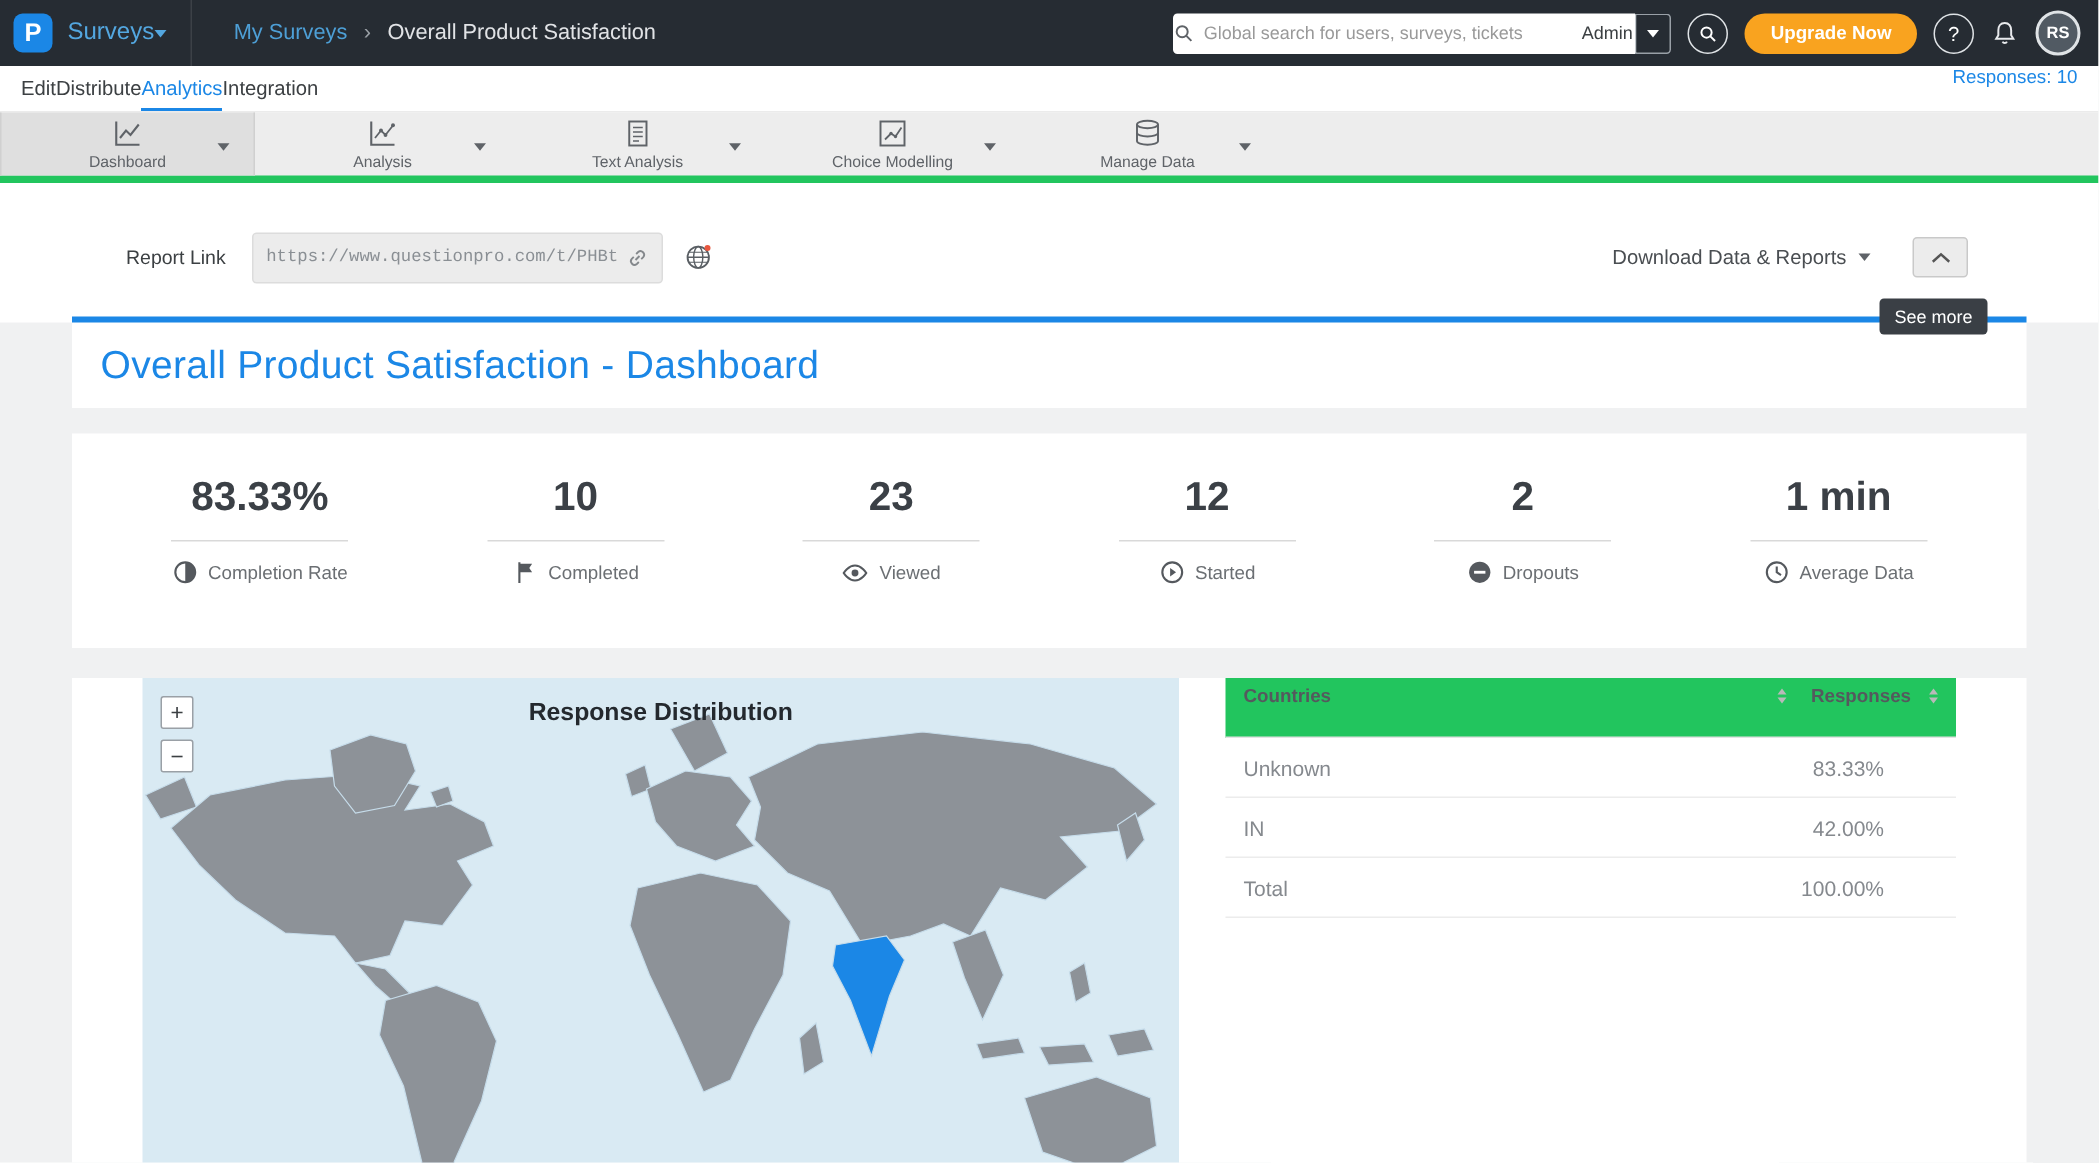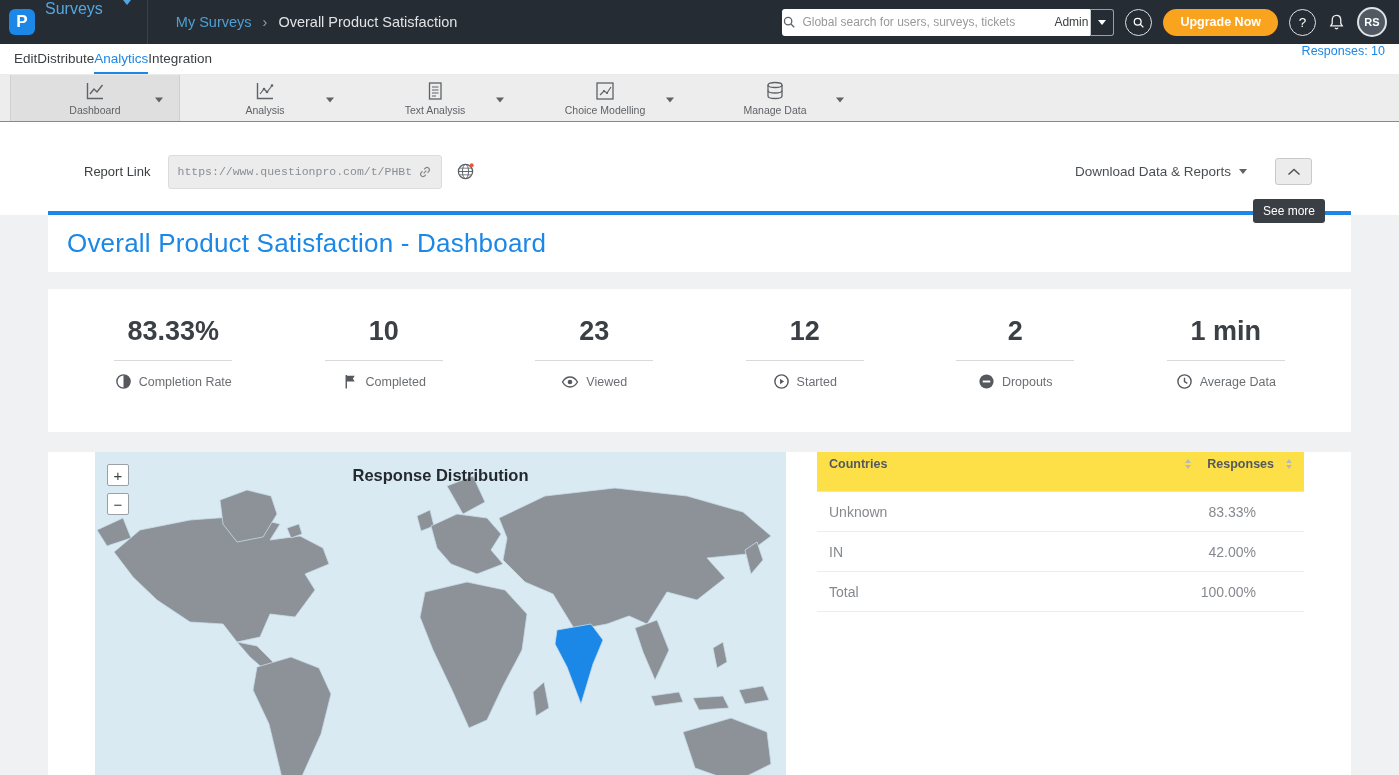--- a/index.html
+++ b/index.html
@@ -4,21 +4,21 @@
 <style>
   * { margin:0; padding:0; box-sizing:border-box; }
   html,body { width:1399px; height:775px; }
   body { overflow:hidden; background:#f0f1f2; font-family:"Liberation Sans","DejaVu Sans",sans-serif; position:relative; }
   button { font-family:inherit; }
 
   
   .topbar { height:44px; background:#262c33; display:flex; align-items:center; }
   .logo { width:26px; height:26px; margin-left:9px; border-radius:6px; background:#1b87e6; color:#fff;
           font-weight:bold; font-size:17px; display:flex; align-items:center; justify-content:center; cursor:pointer; }
-  .surveys { display:flex; gap:20px; color:#53a7e0; font-size:16px; padding:0 16px 0 10px;
+  .surveys { display:flex; align-items:center; gap:0; color:#53a7e0; font-size:16px; padding:0 16px 0 10px;
              height:100%; cursor:pointer; border-right:1px solid rgba(255,255,255,.10); }
   .caret { width:0; height:0; border-left:4px solid transparent; border-right:4px solid transparent;
            border-top:5px solid #555; display:inline-block; }
   .caret-blue { border-top-color:#53a7e0; }
   .caret-white { border-top-color:#fff; }
   .caret-gray { border-top-color:#5f6368; }
   .breadcrumb { display:flex; align-items:center; gap:11px; margin-left:28px; font-size:14.5px; }
   .bc-parent { color:#4d9fd6; cursor:pointer; text-decoration:none; }
   .bc-sep { color:#9aa0a6; }
   .bc-current { color:#e1e3e6; }
@@ -40,21 +40,21 @@
             font-size:11px; font-weight:bold; display:flex; align-items:center; justify-content:center; cursor:pointer; }
 
   
   .subnav { height:31px; background:#fff; display:flex; padding:0 14px; border-bottom:1px solid #ebebeb; }
   .subnav .navlink { font-size:13.5px; color:#3c4043; height:100%; display:flex; align-items:center;
                      border-bottom:2px solid transparent; cursor:pointer; }
   .subnav .navlink.active { color:#1b87e6; border-bottom-color:#1b87e6; }
   .responses { margin-left:auto; color:#1b87e6; font-size:12.5px; }
 
   
-  .toolbar { height:47px; background:#ededed; border-bottom:1px solid #22c55e; display:flex; padding-left:10px; }
+  .toolbar { height:47px; background:#ededed; border-bottom:5px solid #22c55e; display:flex; }
   .tab { width:170px; position:relative; display:flex; flex-direction:column; align-items:center; justify-content:center; gap:2px; cursor:pointer; }
   .tab.active { background:#dfdfdf; border-left:1px solid #d0d0d0; border-right:1px solid #d0d0d0; }
   .tab-label { font-size:10.5px; color:#5f6368; }
   .tab-caret { position:absolute; right:12px; top:50%; transform:translateY(-50%); background:none; border:none; cursor:pointer; padding:4px; }
 
   
   .report-band { height:93px; background:#fff; position:relative; display:flex; align-items:center; padding:6px 0 0 84px; }
   .report-label { font-size:13px; color:#3c4043; }
   .url-box { margin-left:18px; width:274px; height:34px; background:#ececec; border:1px solid #dcdcdc; border-radius:3px;
              display:flex; align-items:center; padding:0 8px; gap:4px; cursor:text; }
@@ -80,21 +80,21 @@
 
   
   .bottom-card { margin:20px 48px 0; background:#fff; height:420px; padding:0 47px; display:flex; }
   .map-card { width:691px; height:420px; background:#d9eaf3; position:relative; flex:none; }
   .map-title { position:absolute; top:14px; left:0; right:0; text-align:center; font-size:16.5px; font-weight:600; color:#24292e; z-index:2; }
   .zoom { position:absolute; top:12px; left:12px; z-index:3; display:flex; flex-direction:column; gap:7px; }
   .zoom button { width:22px; height:22px; background:#fff; border:1px solid #9aa0a6; border-radius:2px; font-size:15px;
                  color:#3c4043; cursor:pointer; display:flex; align-items:center; justify-content:center; line-height:1; }
   .map-svg { position:absolute; inset:0; }
   .table-panel { flex:1; margin-left:31px; }
-  .thead { height:40px; background:#fde047; border-bottom:1px solid #e3e3e3; display:flex; align-items:center; padding:0 10px 16px 12px; }
+  .thead { height:40px; background:#22c55e; border-bottom:1px solid #e3e3e3; display:flex; align-items:center; padding:0 10px 16px 12px; }
   .th-label { font-size:12.5px; font-weight:bold; color:#55595e; }
   .th-spacer { flex:1; }
   .sort { display:inline-flex; flex-direction:column; gap:2px; margin:0 2px; cursor:pointer; }
   .sort i { display:block; width:0; height:0; border-left:3.5px solid transparent; border-right:3.5px solid transparent; }
   .sort .up { border-bottom:4px solid #b9b9b9; }
   .sort .dn { border-top:4px solid #b9b9b9; }
   .th-responses { margin:0 10px 0 14px; }
   .trow { height:40px; border-bottom:1px solid #ececec; display:flex; align-items:center; padding:0 48px 0 12px;
           font-size:14px; color:#85898e; }
   .trow .val { margin-left:auto; }

